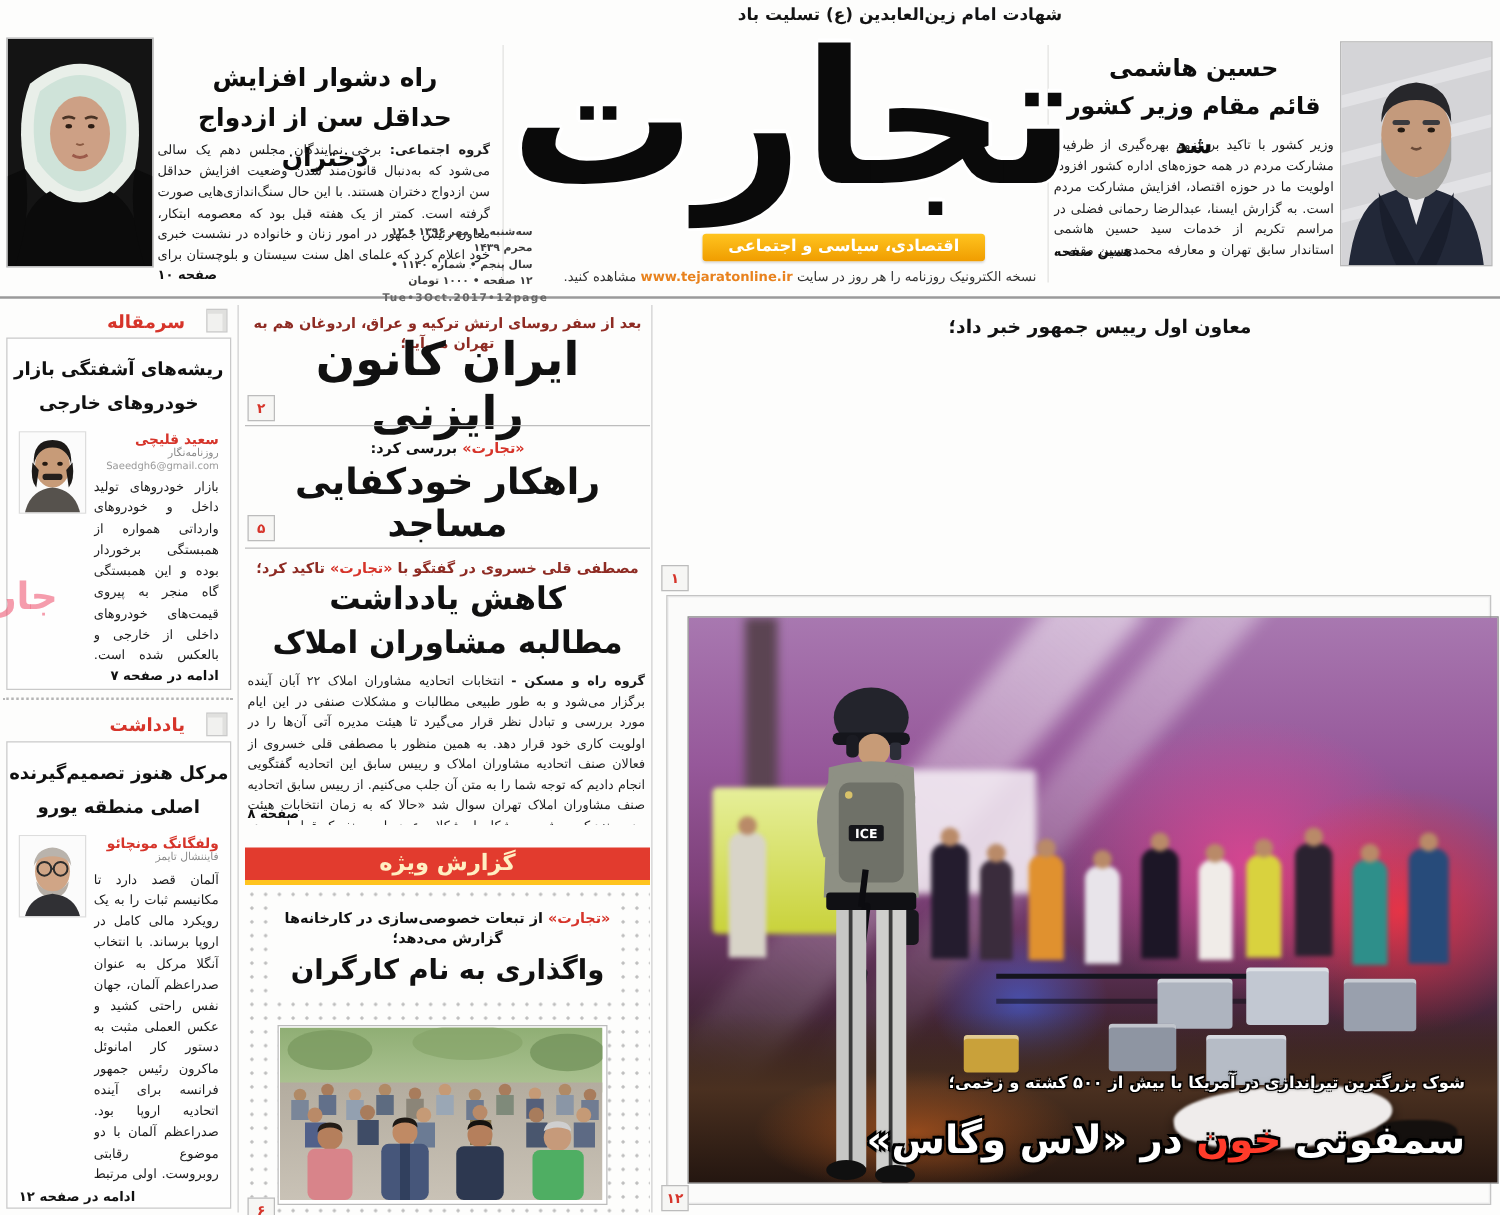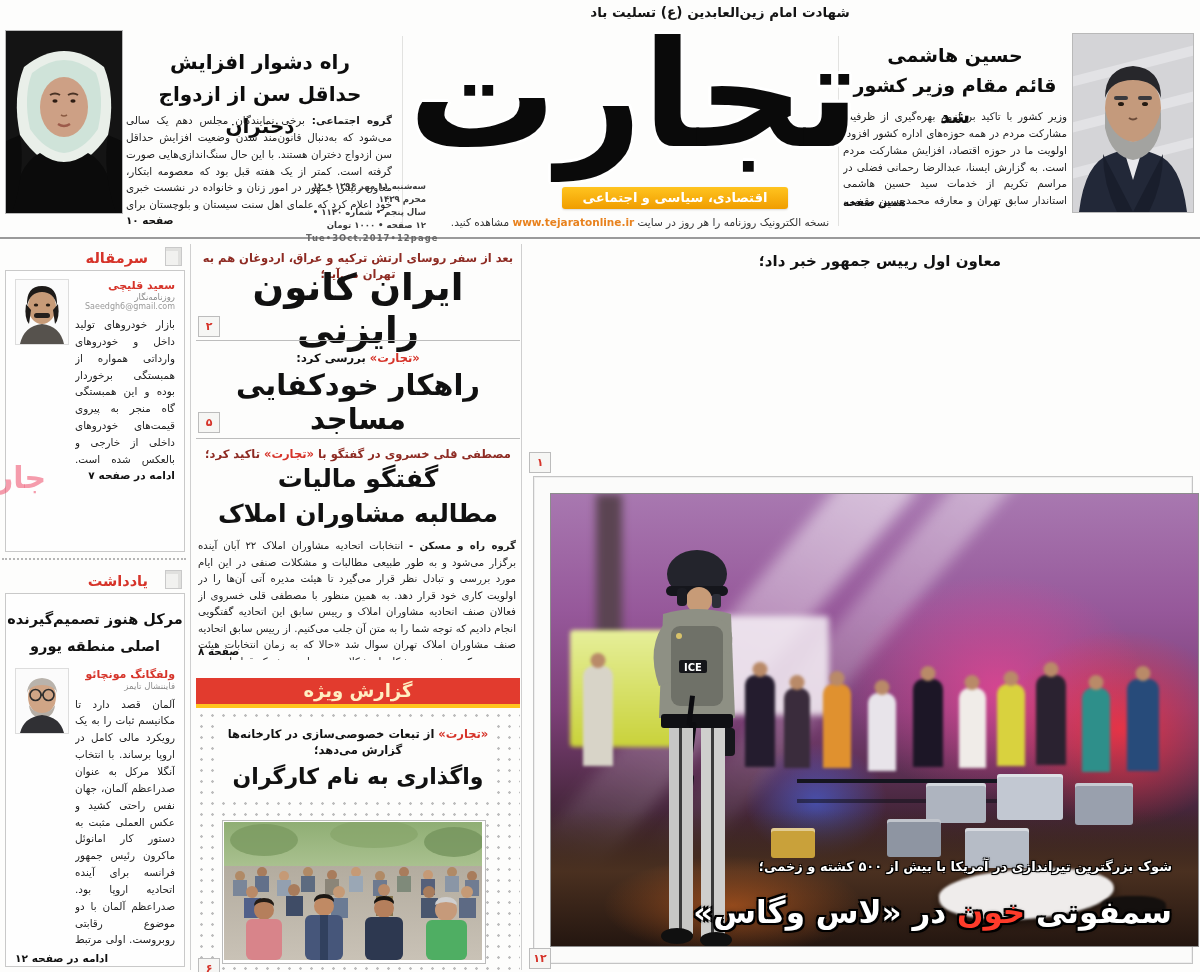--- a/index.html
+++ b/index.html
@@ -160,20 +160,24 @@
   <div class="hline" style="left:0;top:237px;width:1200px;"></div>
 
   <div class="vline" style="left:190px;top:244px;height:726px;"></div>
   <div class="vline" style="left:521px;top:244px;height:726px;"></div>
 
   <div class="abs sec-head" style="left:8px;top:247px;width:174px;justify-content:flex-start;">
     <span class="sec-sq"></span>
     <span class="sec-title">سرمقاله</span>
   </div>
   <div class="abs colbox" style="left:5px;top:270px;width:178px;height:280px;">
+    <div class="rtl c ed-title" style="margin-top:12px;">
+      <div>ریشه‌های آشفتگی بازار</div>
+      <div>خودروهای خارجی</div>
+    </div>
     <div class="rtl" style="padding:8px 9px 0 9px;">
       <span class="auth-photo">
         <svg width="52" height="64" viewBox="0 0 52 64">
           <rect width="52" height="64" fill="#fbfbfb"></rect>
           <ellipse cx="26" cy="27" rx="14" ry="17" fill="#c79b78"></ellipse>
           <path d="M11 26 Q10 6 26 6 Q42 6 41 26 Q38 12 26 12 Q14 12 11 26 Z" fill="#1d1a18"></path>
           <path d="M10 24 Q8 38 13 44 L15 30 Z" fill="#1d1a18"></path>
           <path d="M42 24 Q44 38 39 44 L37 30 Z" fill="#1d1a18"></path>
           <rect x="18" y="33" width="16" height="5" rx="2.5" fill="#241f1c"></rect>
           <ellipse cx="20" cy="25" rx="2.2" ry="1.6" fill="#241a12"></ellipse>
@@ -227,21 +231,21 @@
   <div class="pagebox" style="left:198px;top:316px;">۲</div>
   <div class="divmid" style="left:196px;top:340px;width:324px;"></div>
 
   <div class="abs rtl c kicker-sm" style="left:198px;top:350px;width:320px;"><span class="red">«تجارت»</span><span> بررسی کرد:</span></div>
   <div class="abs rtl c h-b" style="left:196px;top:368px;width:324px;">راهکار خودکفایی مساجد</div>
   <div class="pagebox" style="left:198px;top:412px;">۵</div>
   <div class="divmid" style="left:196px;top:438px;width:324px;"></div>
 
   <div class="abs rtl c kicker-sm maroon" style="left:198px;top:446px;width:320px;"><span>مصطفی قلی خسروی در گفتگو با </span><span class="red">«تجارت»</span><span> تاکید کرد؛</span></div>
   <div class="abs rtl c h-c" style="left:196px;top:462px;width:324px;">
-    <div>گفتگو مالیات</div>
+    <div>کاهش یادداشت</div>
     <div>مطالبه مشاوران املاک</div>
   </div>
   <div class="abs rtl jst body-txt" style="left:198px;top:538px;width:318px;height:122px;overflow:hidden;font-size:10.2px;"><span class="lead-b">گروه راه و مسکن -</span><span> انتخابات اتحادیه مشاوران املاک ۲۲ آبان آینده برگزار می‌شود و به طور طبیعی مطالبات و مشکلات صنفی در این ایام مورد بررسی و تبادل نظر قرار می‌گیرد تا هیئت مدیره آتی آن‌ها را در اولویت کاری خود قرار دهد. به همین منظور با مصطفی قلی خسروی از فعالان صنف اتحادیه مشاوران املاک و رییس سابق این اتحادیه گفتگویی انجام دادیم که توجه شما را به متن آن جلب می‌کنیم. از رییس سابق اتحادیه صنف مشاوران املاک تهران سوال شد «حالا که به زمان انتخابات هیئت مدیره نزدیک می‌شویم، مشکل یا مشکلات عمده این صنف که قرار است در جریان انتخابات به آن پرداخته شود چیست؟»، مصطفی قلی خسروی...</span></div>
   <div class="abs rtl pageref" style="left:198px;top:645px;width:318px;margin-top:0;">صفحه ۸</div>
 
   <div class="abs banner c" style="left:196px;top:678px;width:324px;height:26px;">گزارش ویژه</div>
   <div class="abs banner-bar" style="left:196px;top:704px;width:324px;"></div>
   <div class="abs dots" style="left:196px;top:710px;width:324px;height:262px;">
     <div class="sr-card rtl c" style="margin:12px 24px 0 24px;padding:4px 2px;">
       <div class="kicker-sm" style="font-size:11.5px;"><span class="red">«تجارت»</span><span> از تبعات خصوصی‌سازی در کارخانه‌ها گزارش می‌دهد؛</span></div>

